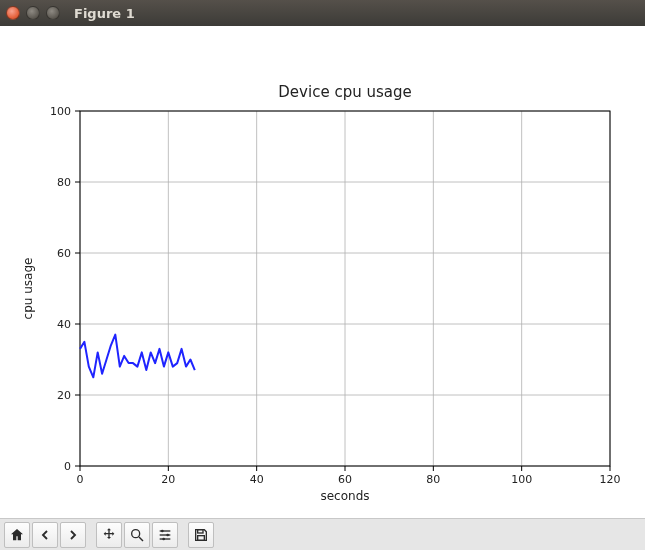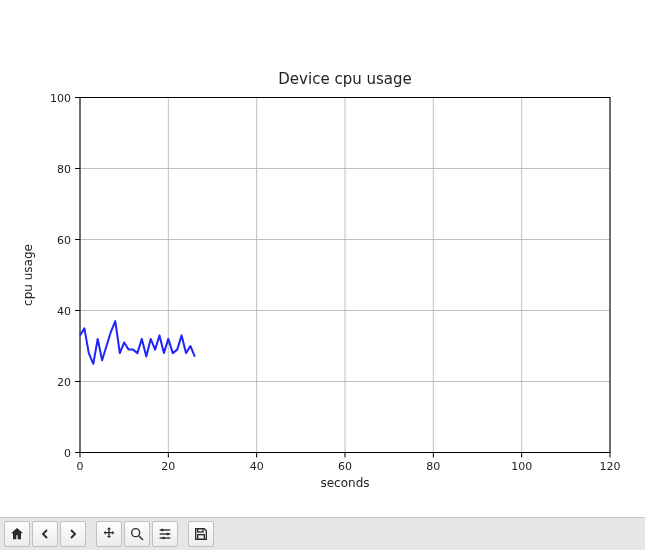--- a/index.html
+++ b/index.html
@@ -95,20 +95,26 @@
     fill: #222;
     font-family: inherit;
     text-anchor: middle;
   }
 </style>
 </head>
 <body>
 
 <div class="window">
 
+  <div class="titlebar">
+    <span class="tb-btn tb-close"></span>
+    <span class="tb-btn tb-min"></span>
+    <span class="tb-btn tb-max"></span>
+    <span class="tb-title">Figure 1</span>
+  </div>
 
   <div class="canvas-area">
     <svg id="plot-svg" viewBox="0 0 645 492">
         <line x1="80" y1="85" x2="80" y2="440" stroke="#b0b0b0" stroke-width="0.8"></line>
         <line x1="168.33333333333331" y1="85" x2="168.33333333333331" y2="440" stroke="#b0b0b0" stroke-width="0.8"></line>
         <line x1="256.66666666666663" y1="85" x2="256.66666666666663" y2="440" stroke="#b0b0b0" stroke-width="0.8"></line>
         <line x1="345" y1="85" x2="345" y2="440" stroke="#b0b0b0" stroke-width="0.8"></line>
         <line x1="433.3333333333333" y1="85" x2="433.3333333333333" y2="440" stroke="#b0b0b0" stroke-width="0.8"></line>
         <line x1="521.6666666666667" y1="85" x2="521.6666666666667" y2="440" stroke="#b0b0b0" stroke-width="0.8"></line>
         <line x1="610" y1="85" x2="610" y2="440" stroke="#b0b0b0" stroke-width="0.8"></line>

